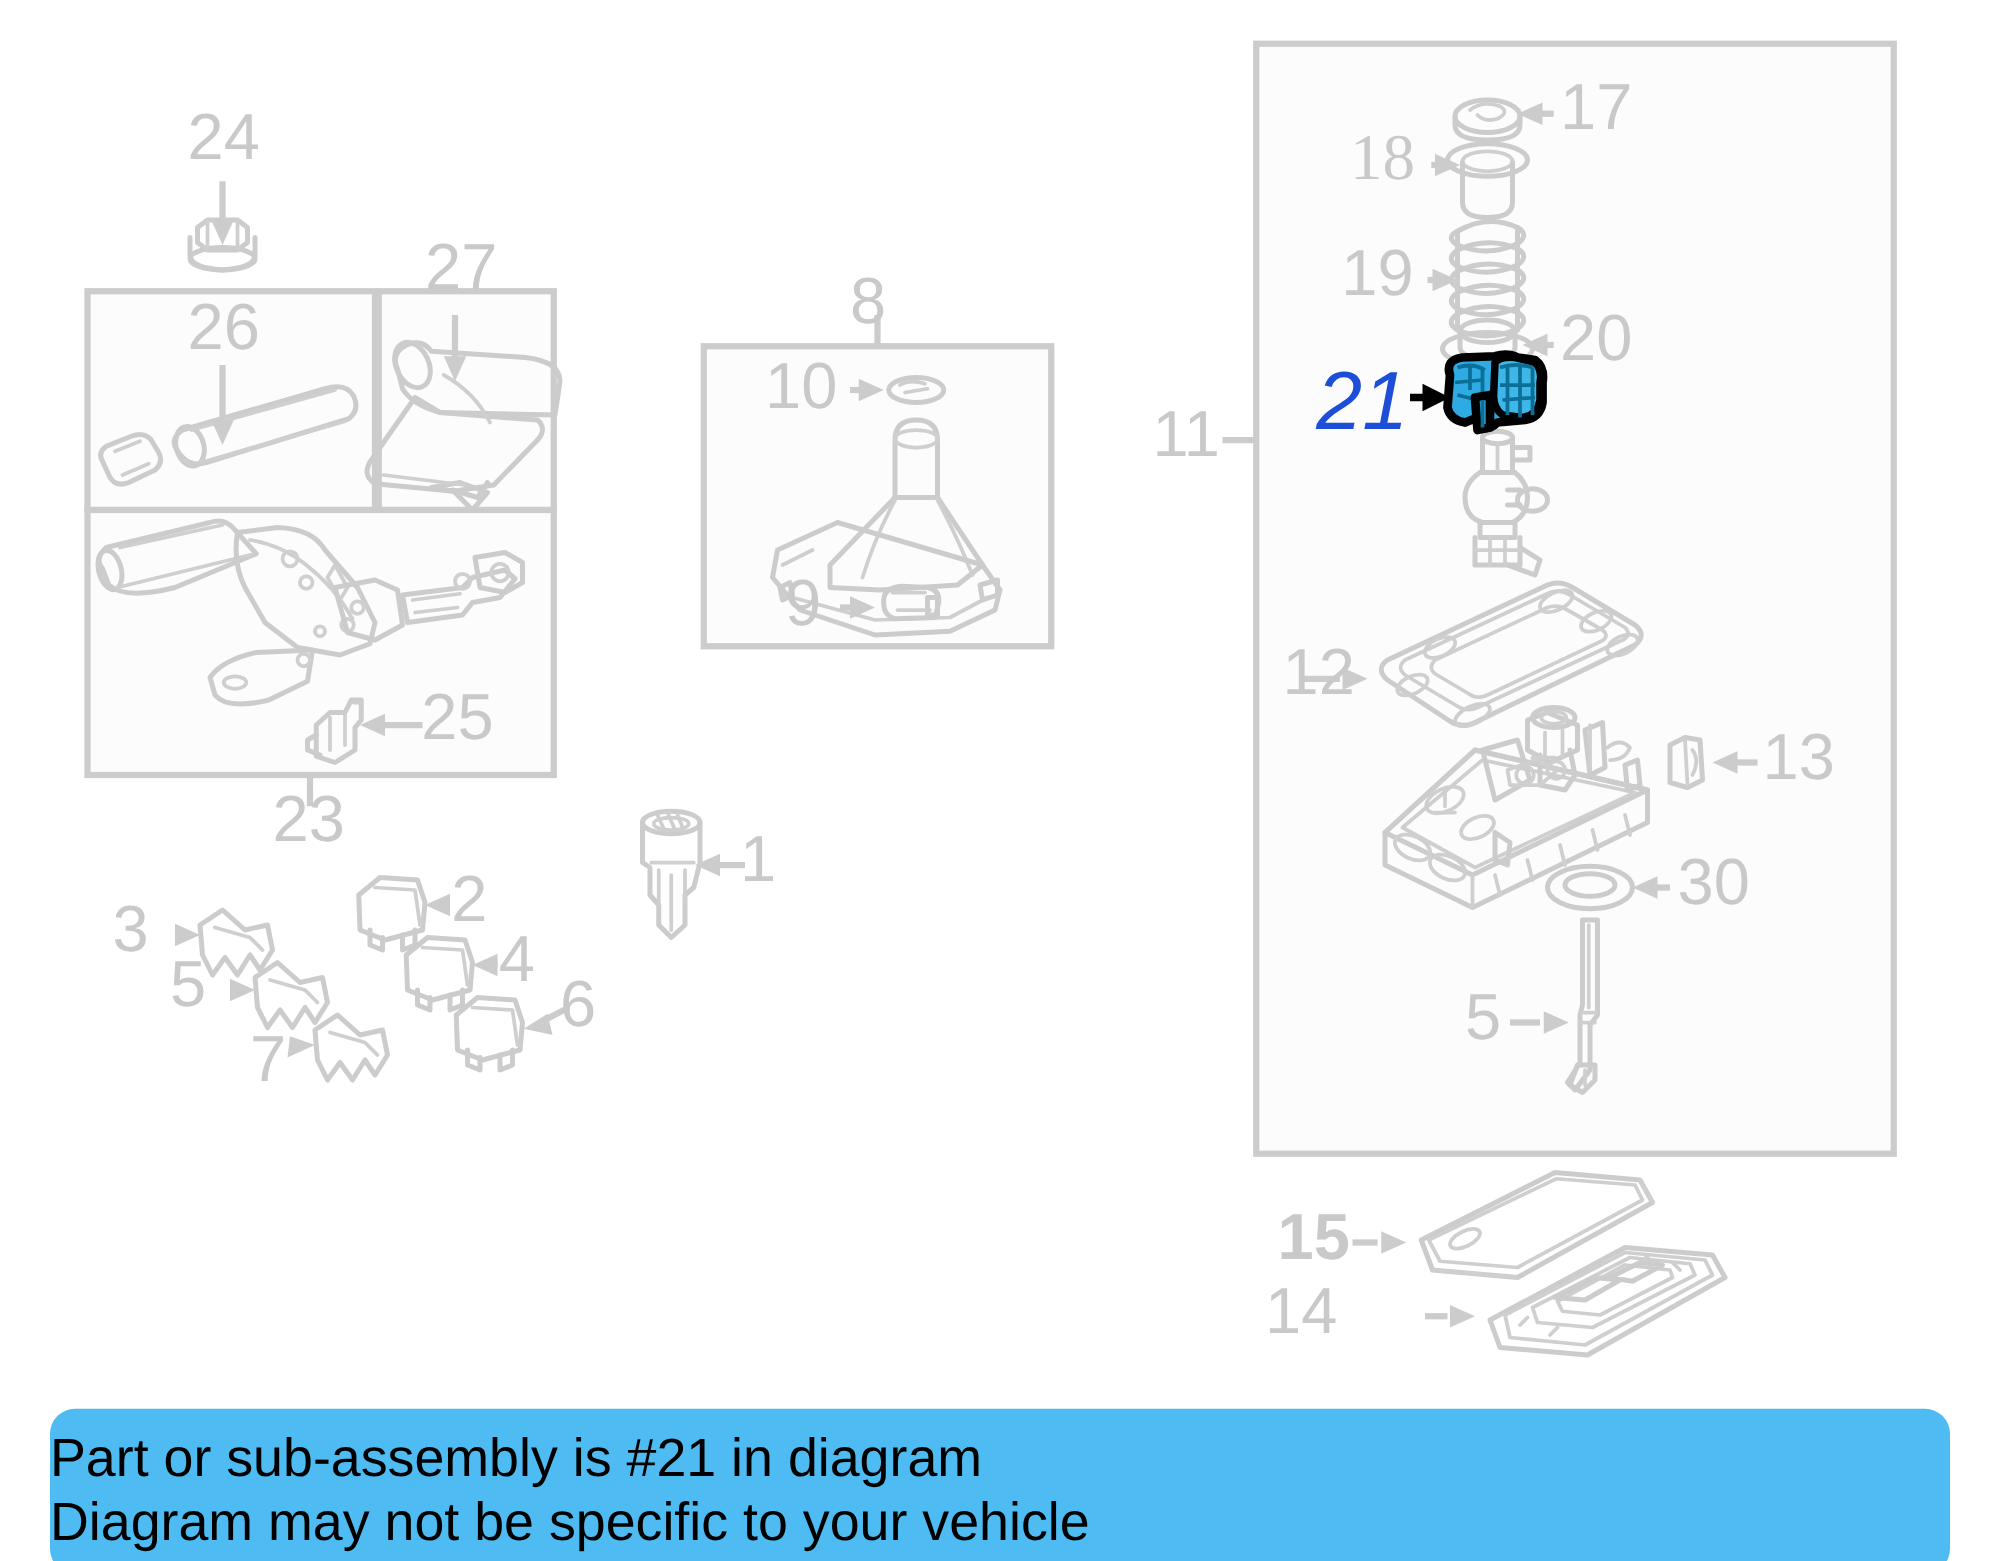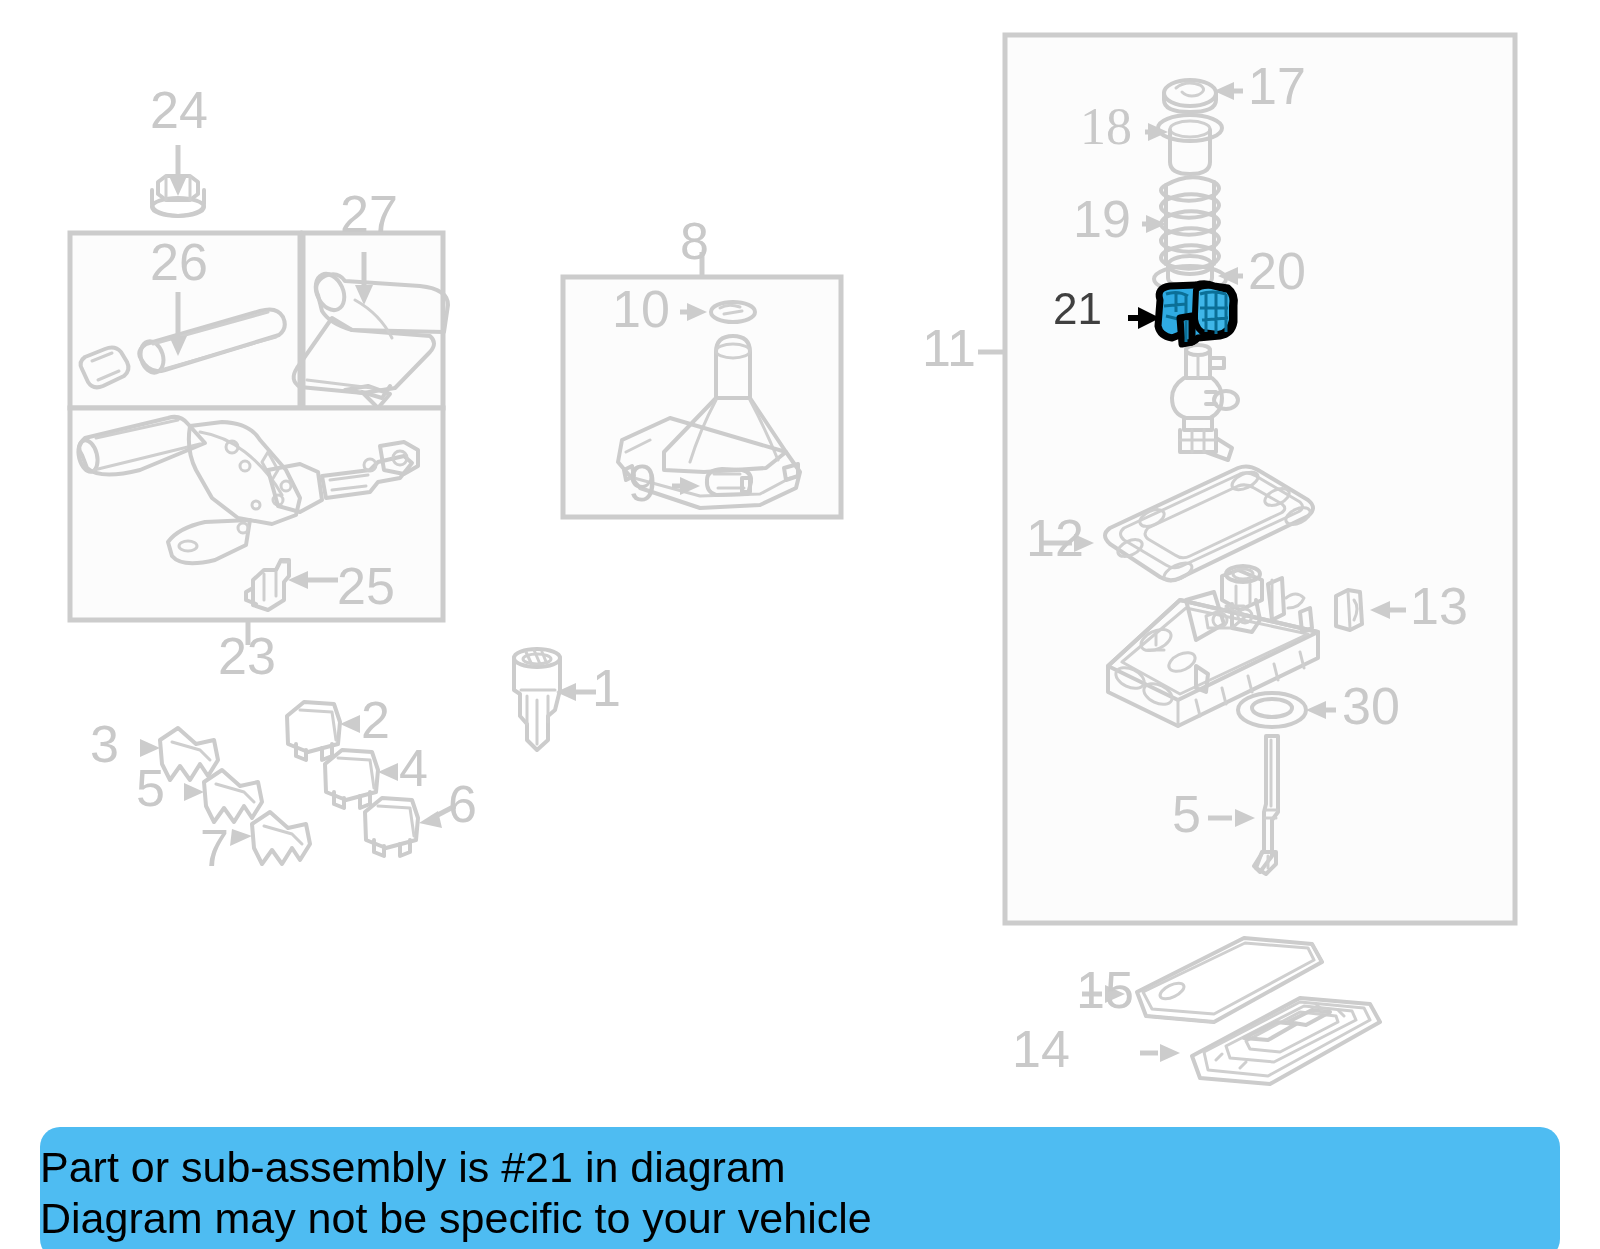--- a/index.html
+++ b/index.html
@@ -17,21 +17,21 @@
   .leader{stroke:#cccccc;stroke-width:5;fill:none;}
   .leader-dark{stroke:#000000;stroke-width:6;fill:none;}
   .arrowhead{fill:#cccccc;}
   .arrowhead-dark{fill:#000000;}
   .num{
     position:absolute;color:#c9c9c9;font-weight:400;
     font-family:"Liberation Sans","DejaVu Sans",sans-serif;
     line-height:1;white-space:nowrap;user-select:none;
   }
   .num.big{font-size:52px;}
-  .num.dark{color:#404040;font-size:44px;}
+  .num.dark{color:#1d4ed8;font-size:66px;font-style:italic;}
   .hl-fill{fill:#2fabe3;stroke:#000000;stroke-width:7;stroke-linejoin:round;}
   .hl-fill-2{fill:#3fb6e8;stroke:#000000;stroke-width:6;stroke-linejoin:round;}
   .hl-line{fill:none;stroke:#0b6f97;stroke-width:3;}
   #banner{
     position:absolute;left:40px;top:1127px;width:1520px;height:132px;
     background:#4ebcf2;display:flex;flex-direction:column;
     align-items:flex-start;justify-content:center;border-radius:20px;
   }
   #banner .bline{
     color:#000000;font-size:43px;line-height:1.18;text-align:center;
@@ -348,39 +348,39 @@
       <path class="hl-line" d="M1186 320 L1186 342"></path>
     </g>
     <path class="leader-dark" d="M1128 318 L1143 318"></path>
     <polygon class="arrowhead-dark" points="1160,318 1138,307 1138,329"></polygon>
   </svg>
 
   <div class="num big" style="left:150px;top:84px;">24</div>
   <div class="num big" style="left:150px;top:236px;">26</div>
   <div class="num big" style="left:340px;top:188px;">27</div>
   <div class="num big" style="left:218px;top:630px;">23</div>
-  <div class="num big" style="left:337px;top:548px;margin-top:12px;">25</div>
+  <div class="num big" style="left:337px;top:548px;">25</div>
 
   <div class="num big" style="left:680px;top:215px;">8</div>
   <div class="num big" style="left:612px;top:283px;">10</div>
   <div class="num big" style="left:628px;top:457px;">9</div>
 
   <div class="num big" style="left:592px;top:662px;">1</div>
   <div class="num big" style="left:361px;top:694px;">2</div>
   <div class="num big" style="left:90px;top:718px;">3</div>
   <div class="num big" style="left:399px;top:742px;">4</div>
   <div class="num big" style="left:136px;top:762px;">5</div>
   <div class="num big" style="left:448px;top:778px;">6</div>
   <div class="num big" style="left:200px;top:822px;">7</div>
 
   <div class="num big" style="left:922px;top:322px;">11</div>
   <div class="num big" style="left:1009px;top:512px;margin-left:17px;">12</div>
   <div class="num big" style="left:1410px;top:580px;">13</div>
   <div class="num big" style="left:1012px;top:1023px;">14</div>
-  <div class="num big" style="left:1076px;top:964px;">15</div>
+  <div class="num big" style="left:1022px;top:964px;font-weight:bold;">15</div>
   <div class="num big" style="left:1172px;top:788px;">5</div>
   <div class="num big" style="left:1248px;top:60px;">17</div>
   <div class="num big" style="left:1080px;top:101px;font-family:Liberation Serif, serif;">18</div>
   <div class="num big" style="left:1073px;top:193px;">19</div>
   <div class="num big" style="left:1248px;top:245px;">20</div>
   <div class="num dark" style="left:1053px;top:287px;">21</div>
   <div class="num big" style="left:1342px;top:680px;">30</div>
 
   <div id="banner">
     <div class="bline">Part or sub-assembly is #21 in diagram</div>

